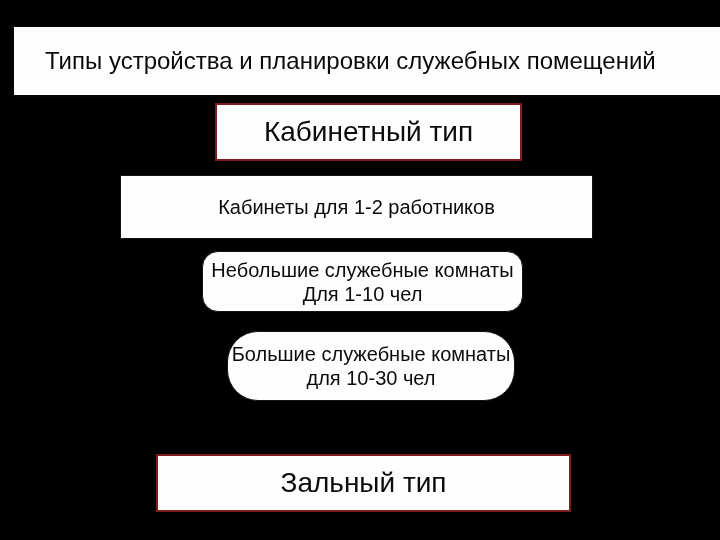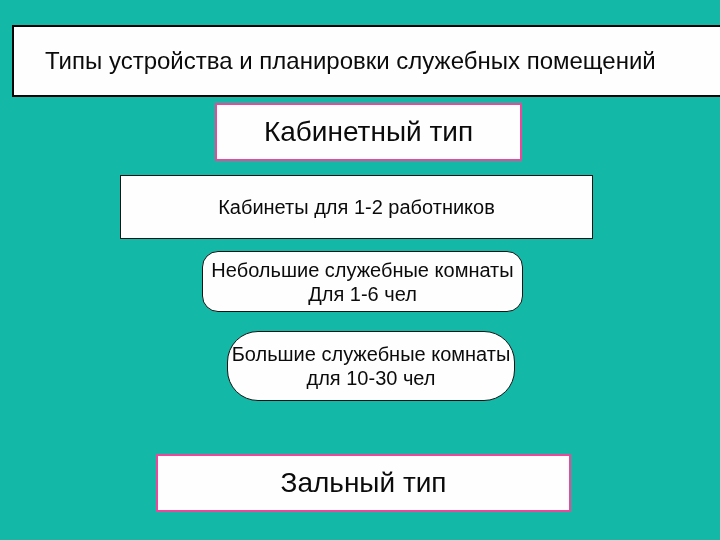--- a/index.html
+++ b/index.html
@@ -4,21 +4,21 @@
 <style>
   html, body {
     margin: 0;
     padding: 0;
     background: #ffffff;
   }
   .slide {
     position: relative;
     width: 720px;
     height: 540px;
-    background: #14b8a6;
+    background: #000000;
     overflow: hidden;
     font-family: "Liberation Sans", sans-serif;
     color: #0b0b0b;
   }
   .box {
     position: absolute;
     box-sizing: border-box;
     background: #fefefe;
     display: flex;
     flex-direction: column;
@@ -32,21 +32,21 @@
     width: 712px;   
     height: 72px;
     border: 2px solid #050505;
     flex-direction: row;
     justify-content: flex-start;
     text-align: left;
     padding-left: 31px;
     font-size: 24px;
   }
   .header-box {
-    border: 2px solid #ec4899;
+    border: 2px solid #7f1d1d;
     font-size: 28px;
     text-align: center;
   }
   .body-box {
     border: 1.5px solid #141414;
     font-size: 20px;
     line-height: 24px;
   }
   .cabinet-type { left: 215px; top: 103px; width: 307px; height: 58px; }
   .offices      { left: 120px; top: 175px; width: 473px; height: 64px; }
@@ -66,21 +66,21 @@
   <div class="box header-box cabinet-type">
     <span>Кабинетный тип</span>
   </div>
 
   <div class="box body-box offices">
     <div>Кабинеты для 1-2 работников</div>
   </div>
 
   <div class="box body-box small-rooms">
     <div>Небольшие служебные комнаты</div>
-    <div>Для 1-6 чел</div>
+    <div>Для 1-10 чел</div>
   </div>
 
   <div class="box body-box large-rooms">
     <div>Большие служебные комнаты</div>
     <div>для 10-30 чел</div>
   </div>
 
   <div class="box header-box hall-type">
     <span>Зальный тип</span>
   </div>

